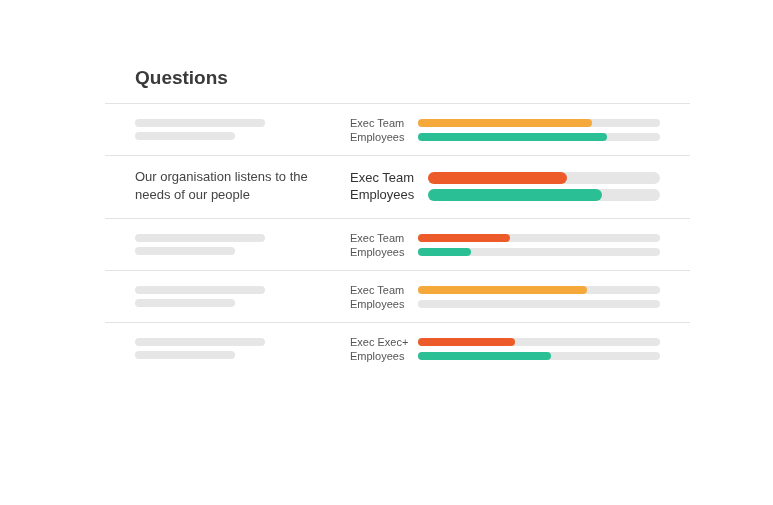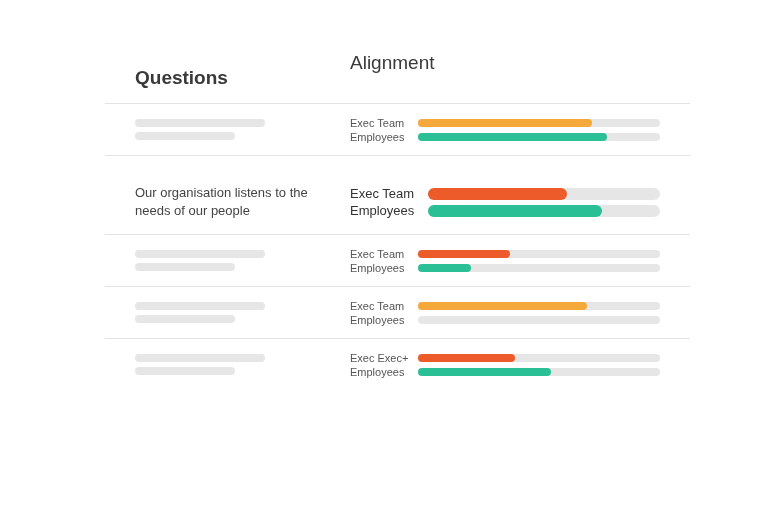--- a/index.html
+++ b/index.html
@@ -47,21 +47,21 @@
     font-weight: 400;
     color: #3a3a3a;
   }
   .row {
     display: flex;
     align-items: center;
     padding: 10px 30px 10px 30px;
     border-top: 1px solid #e3e3e3;
   }
   .row.highlight {
-    padding-top: 28px;
+    padding-top: 12px;
     padding-bottom: 14px;
   }
   .qcol {
     width: 215px;
     padding-right: 20px;
   }
   .placeholder-line {
     height: 8px;
     background: #e6e6e6;
     border-radius: 4px;
@@ -116,21 +116,20 @@
 </style>
 </head>
 <body>
 
 <div class="shadow-blob"></div>
 
 <div class="card">
 
   <div class="headers">
     <div class="header-q">Questions</div>
-    <div class="header-a">Alignment</div>
   </div>
 
   <div id="rows">
       <div class="row">
         <div class="qcol">
           <div class="placeholder-line w1"></div>
           <div class="placeholder-line w2"></div>
         </div>
         <div class="acol">
           <div class="series">

